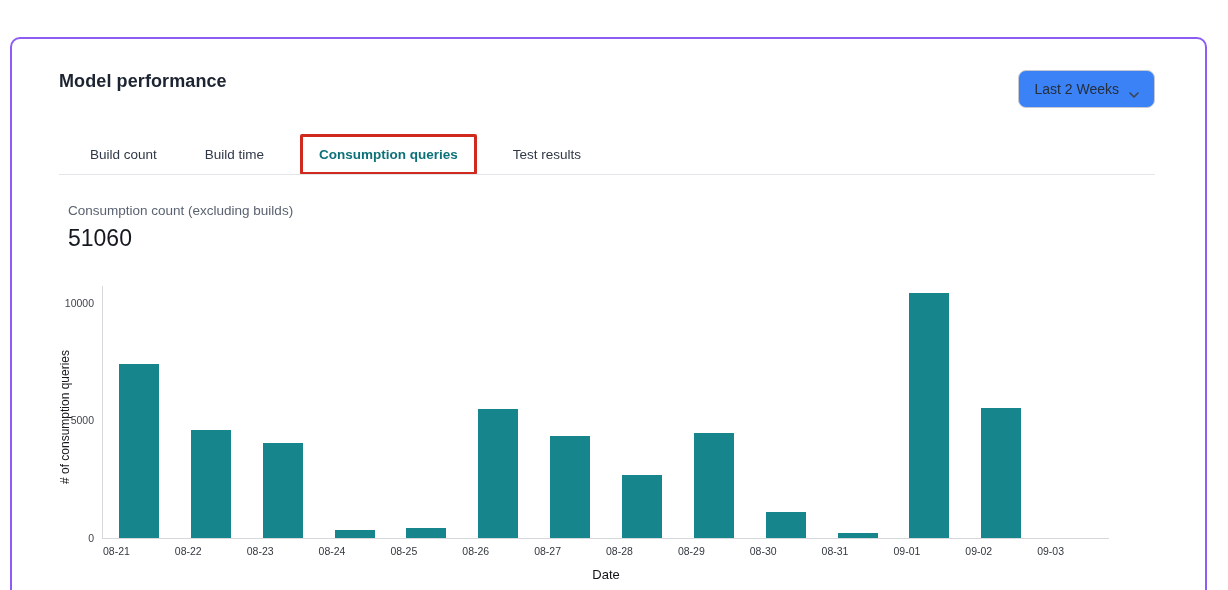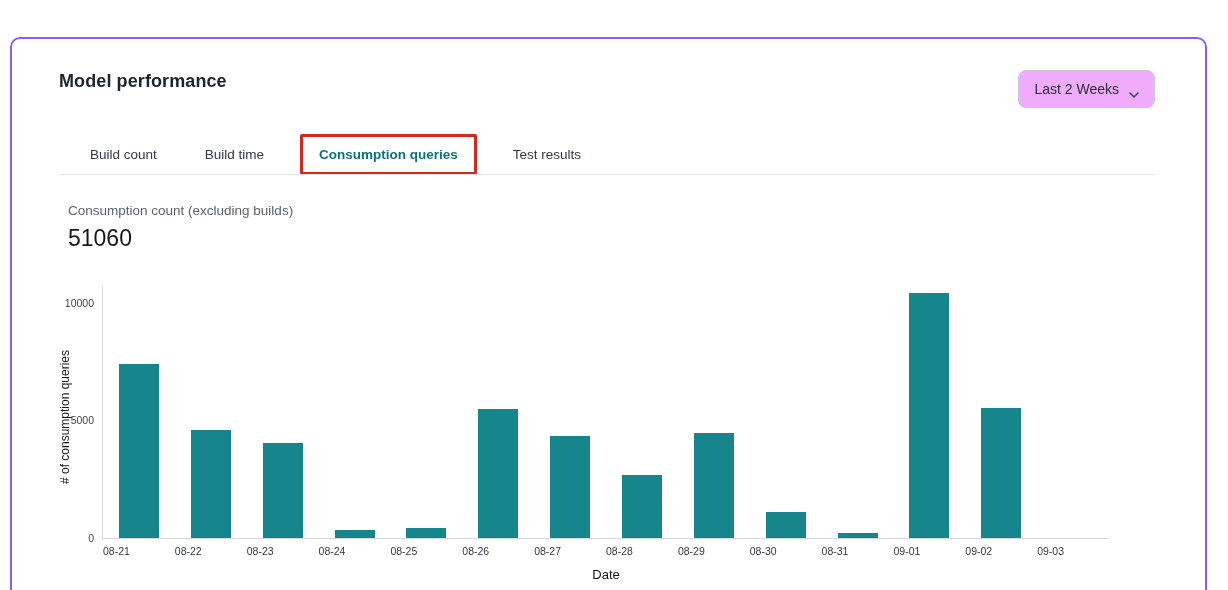--- a/index.html
+++ b/index.html
@@ -11,21 +11,21 @@
   }
 
   
   .page-title {
     position:absolute; left:47px; top:32px;
     font-size:18px; font-weight:600; color:#1c2431; letter-spacing:.1px;
   }
   .range-select {
     position:absolute; right:50px; top:31px; height:38px;
     display:flex; align-items:center; gap:10px; padding:0 15px;
-    background:#f0abfc; border:1px solid #c6c9d2; border-radius:8px;
+    background:#3b82f6; border:1px solid #c6c9d2; border-radius:8px;
     font-family:inherit; font-size:14px; color:#252e3c; cursor:pointer;
   }
   .chev { width:10px; height:7px; display:inline-block; }
 
   
   .tabs {
     position:absolute; left:66px; top:95px; right:50px; height:40px;
     display:flex; align-items:center; gap:24px;
   }
   .tab {

